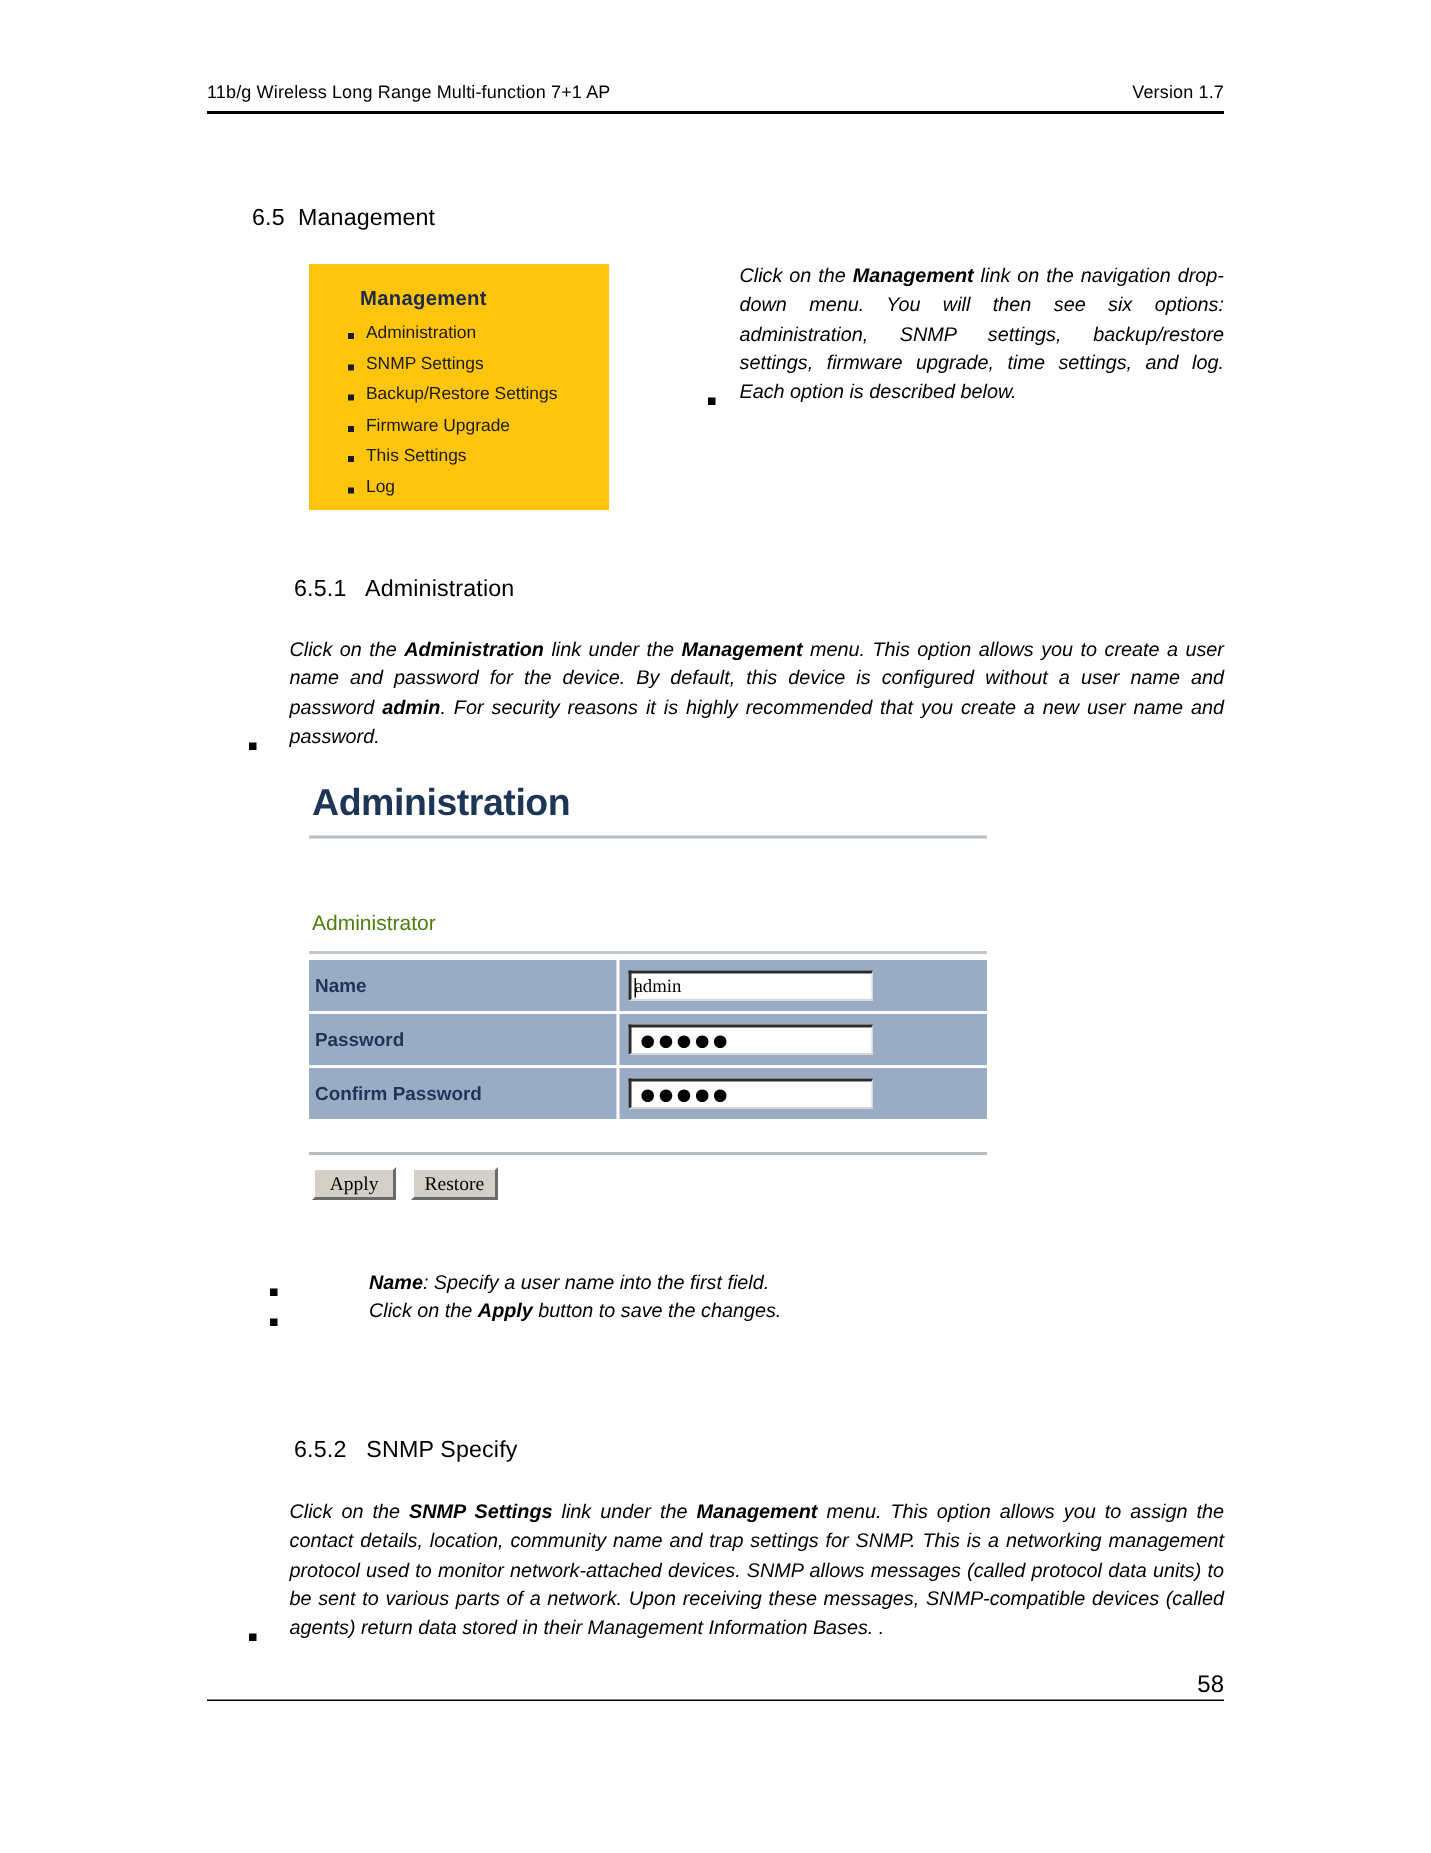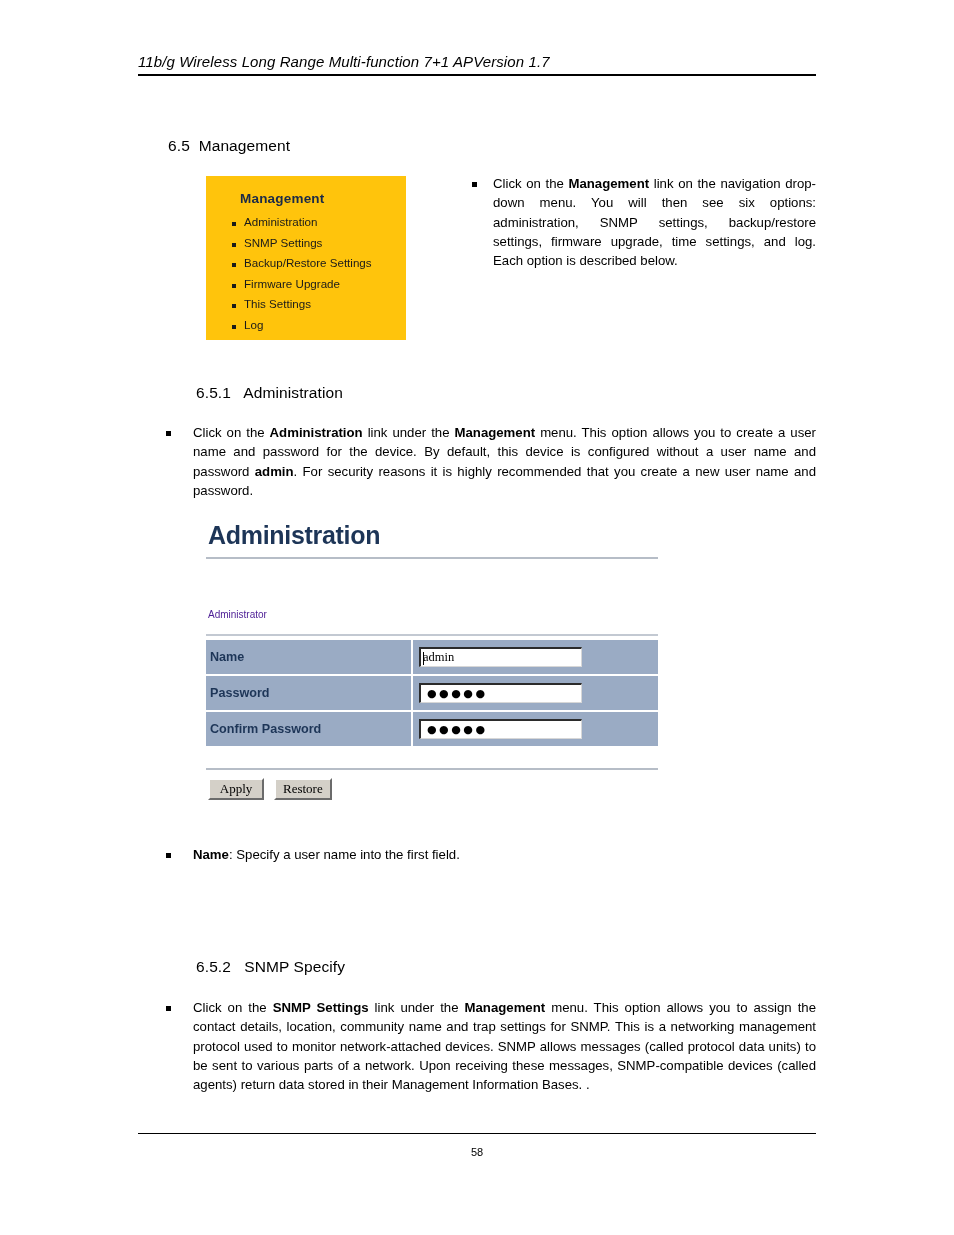--- a/index.html
+++ b/index.html
@@ -23,26 +23,25 @@
     height: 1235px;
   }
 
   
   .doc-header {
     position: absolute;
     left: 138px;
     top: 54px;
     width: 678px;
     display: flex;
-    justify-content: flex-start;
+    justify-content: space-between;
     align-items: flex-end;
-    font-size: 15px;
+    font-size: 12px;
     line-height: 15px;
     letter-spacing: 0.1px;
-    font-style: italic;
   }
   .doc-header-rule {
     position: absolute;
     left: 138px;
     top: 74px;
     width: 678px;
     height: 2px;
     background: #000000;
   }
 
@@ -51,24 +50,24 @@
     position: absolute;
     left: 138px;
     top: 1133px;
     width: 678px;
     height: 1px;
     background: #000000;
   }
   .doc-footer {
     position: absolute;
     left: 138px;
-    top: 1144px;
+    top: 1116px;
     width: 678px;
-    text-align: center;
-    font-size: 11px;
+    text-align: right;
+    font-size: 16px;
     line-height: 16px;
   }
 
   
   h2.sec-heading {
     position: absolute;
     margin: 0;
     font-size: 15.5px;
     font-weight: normal;
     line-height: 19px;
@@ -76,21 +75,22 @@
     white-space: pre;
   }
   .h-65  { left: 168px; top: 136px; }
   .h-651 { left: 196px; top: 383px; }
   .h-652 { left: 196px; top: 957px; }
 
   
   .bullet-row {
     position: absolute;
     display: flex;
-    align-items: flex-start;
+    align-items: flex-end;
+    font-style: italic;
   }
   .sq-bullet {
     flex: 0 0 auto;
     width: 5px;
     height: 5px;
     background: #000000;
     margin-top: 8px;
   }
   .bullet-text {
     font-size: 13.2px;
@@ -117,22 +117,23 @@
 
   
   .bullet-list {
     position: absolute;
     left: 166px;
     top: 845px;
     width: 652px;
   }
   .bullet-list .bullet-row {
     position: relative;
-    left: 0; top: 0;
+    left: 14px; top: 0;
     margin-bottom: 0;
+    gap: 39px;
   }
   .bullet-list .sq-bullet { margin-right: 22px; }
   .bullet-list .bullet-text {
     width: 625px;
     text-align: left;
   }
 
   
   .menu-figure {
     position: absolute;
@@ -192,22 +193,22 @@
     margin: 0;
     padding: 2px 0 0 2px;
   }
   .admin-rule {
     width: 452px;
     height: 2px;
     background: #b6bdc7;
     margin-top: 7px;
   }
   .admin-subtitle {
-    font-size: 10px;
-    color: #4c1d95;
+    font-size: 14px;
+    color: #4d7c0f;
     margin: 48px 0 0 2px;
     line-height: 16px;
   }
   .admin-rule2 {
     width: 452px;
     height: 2px;
     background: #c3c9d2;
     margin-top: 11px;
   }
   .admin-table {
@@ -399,20 +400,24 @@
       <div class="ui-button">Apply</div>
       <div class="ui-button">Restore</div>
     </div>
   </div>
 
   <div class="bullet-list">
     <div class="bullet-row">
       <span class="sq-bullet"></span>
       <div class="bullet-text"><b>Name</b>: Specify a user name into the first field.</div>
     </div>
+    <div class="bullet-row">
+      <span class="sq-bullet"></span>
+      <div class="bullet-text">Click on the <b>Apply</b> button to save the changes.</div>
+    </div>
   </div>
 
   <h2 class="sec-heading h-652">6.5.2   SNMP Specify</h2>
 
   <div class="bullet-row p-snmp-intro">
     <span class="sq-bullet"></span>
     <div class="bullet-text">Click on the <b>SNMP Settings</b> link under the <b>Management</b> menu. This option allows you to assign the contact details, location, community name and trap settings for SNMP. This is a networking management protocol used to monitor network-attached devices. SNMP allows messages (called protocol data units) to be sent to various parts of a network. Upon receiving these messages, SNMP-compatible devices (called agents) return data stored in their Management Information Bases. .</div>
   </div>
 
   <div class="doc-footer-rule"></div>

